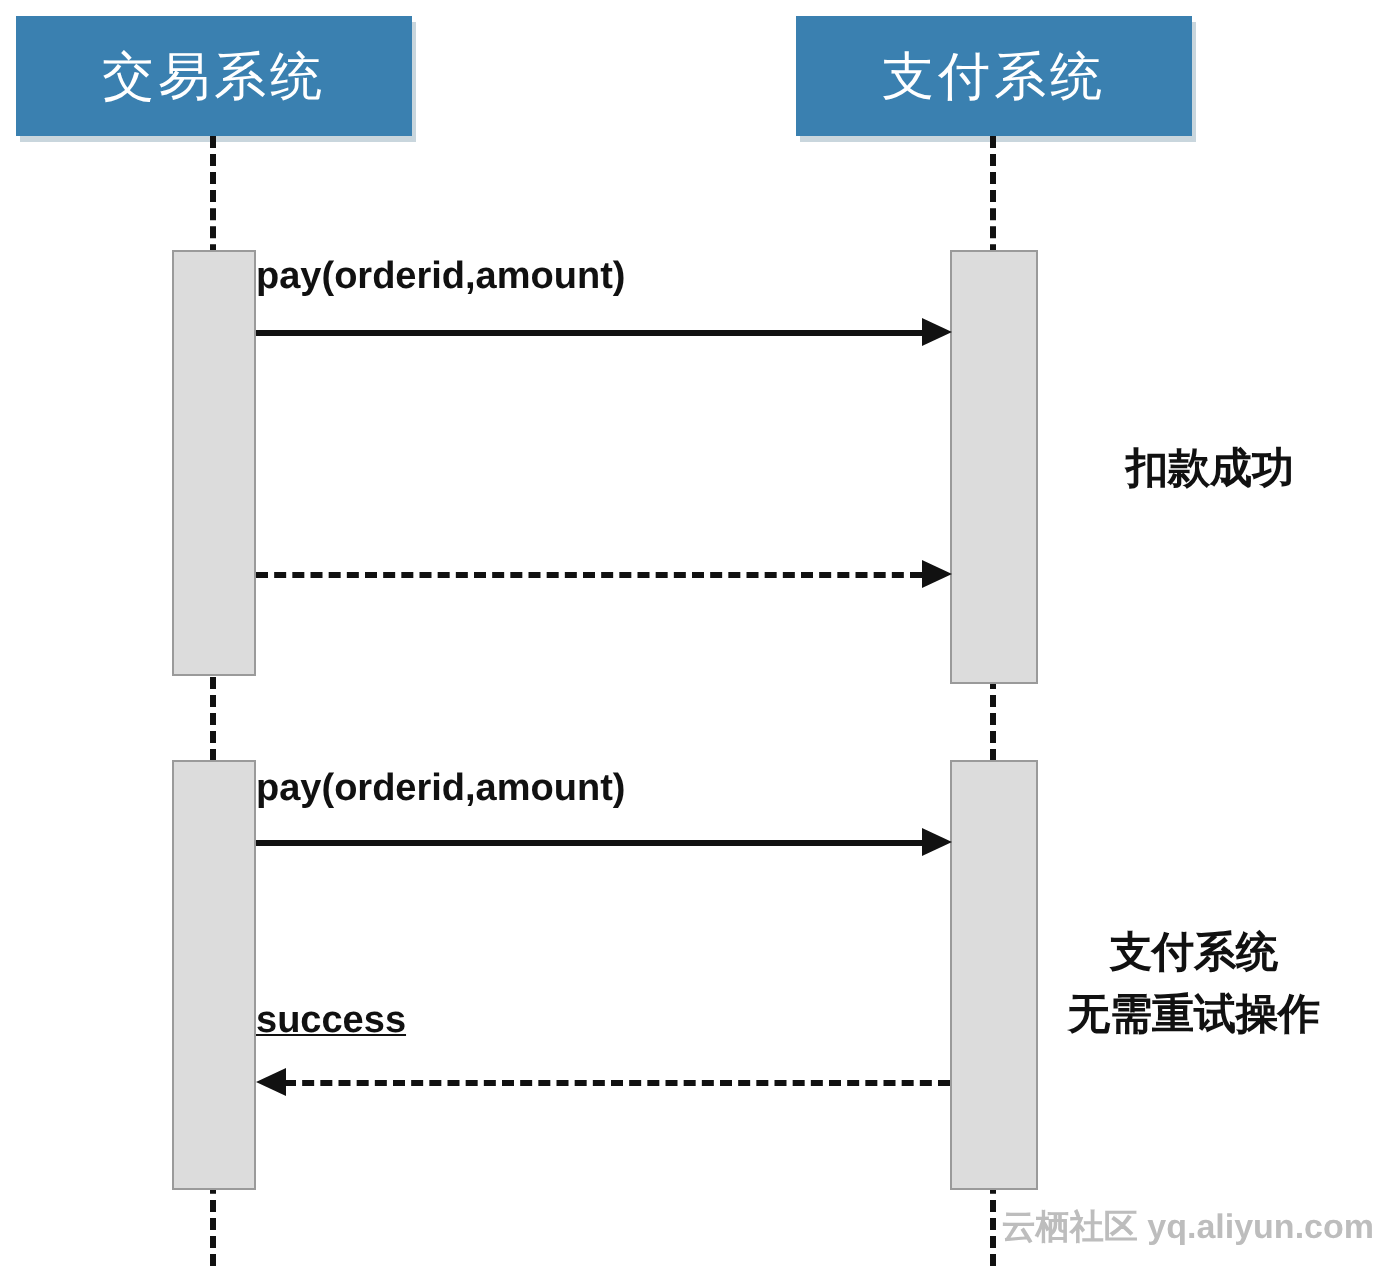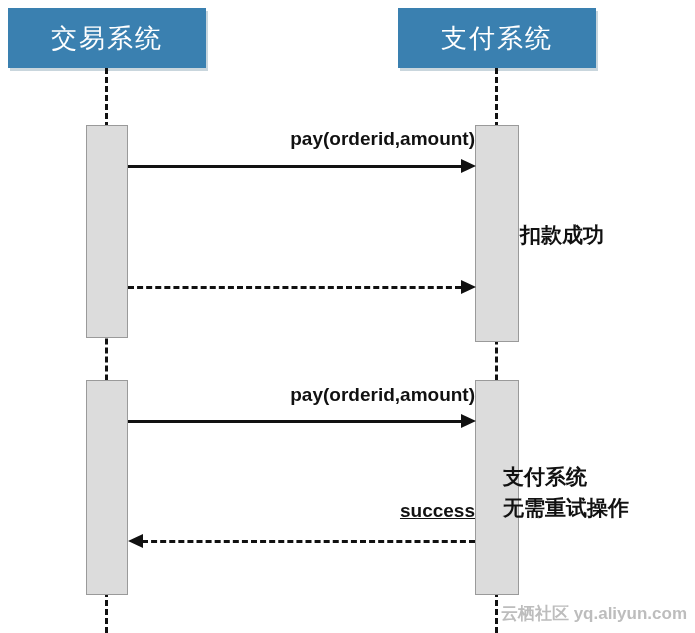--- a/index.html
+++ b/index.html
@@ -56,21 +56,21 @@
   .act-l1 { left: 86px;  top: 125px; height: 213px; }
   .act-r1 { left: 475px; top: 125px; height: 217px; width: 44px; }
   .act-l2 { left: 86px;  top: 380px; height: 215px; }
   .act-r2 { left: 475px; top: 380px; height: 215px; width: 44px; }
 
   
   .msg-label {
     position: absolute;
     left: 128px;
     width: 347px;
-    text-align: right;
+    text-align: left;
     font-size: 19px;
     font-weight: bold;
     color: #111111;
     z-index: 3;
   }
   .hline {
     position: absolute;
     left: 128px;
     width: 333px;
     height: 0;
@@ -94,21 +94,21 @@
   .head-left {
     left: 128px;
     border-top: 7px solid transparent;
     border-bottom: 7px solid transparent;
     border-right: 15px solid #111111;
   }
 
   
   .note {
     position: absolute;
-    text-align: left;
+    text-align: center;
     font-size: 21px;
     font-weight: bold;
     color: #111111;
     line-height: 31px;
     z-index: 3;
   }
   .note-1 { left: 520px; top: 219px; width: 170px; }
   .note-2 { left: 503px; top: 461px; width: 188px; }
 
   

